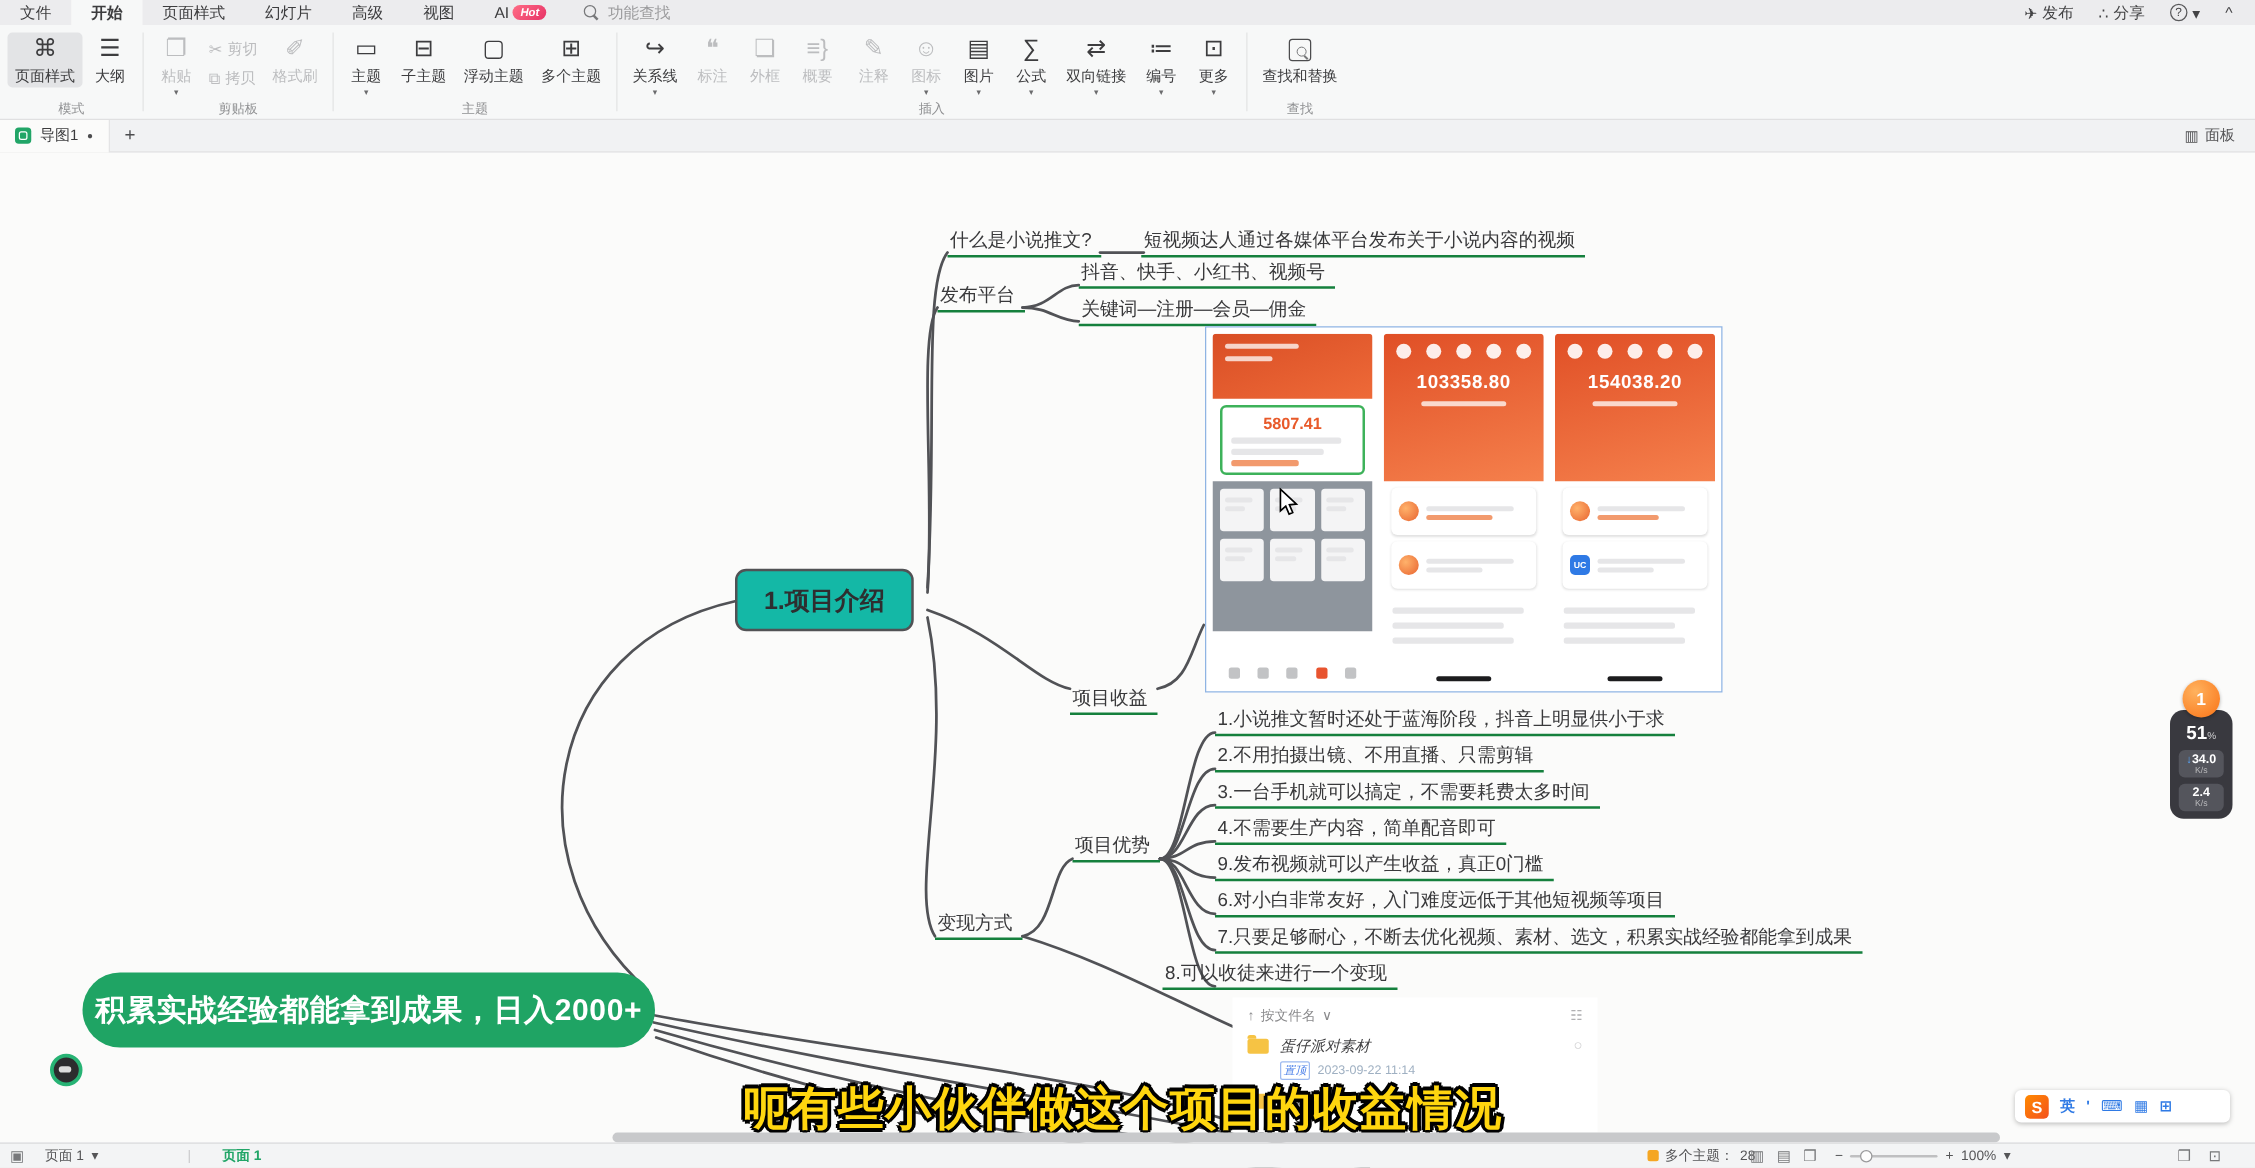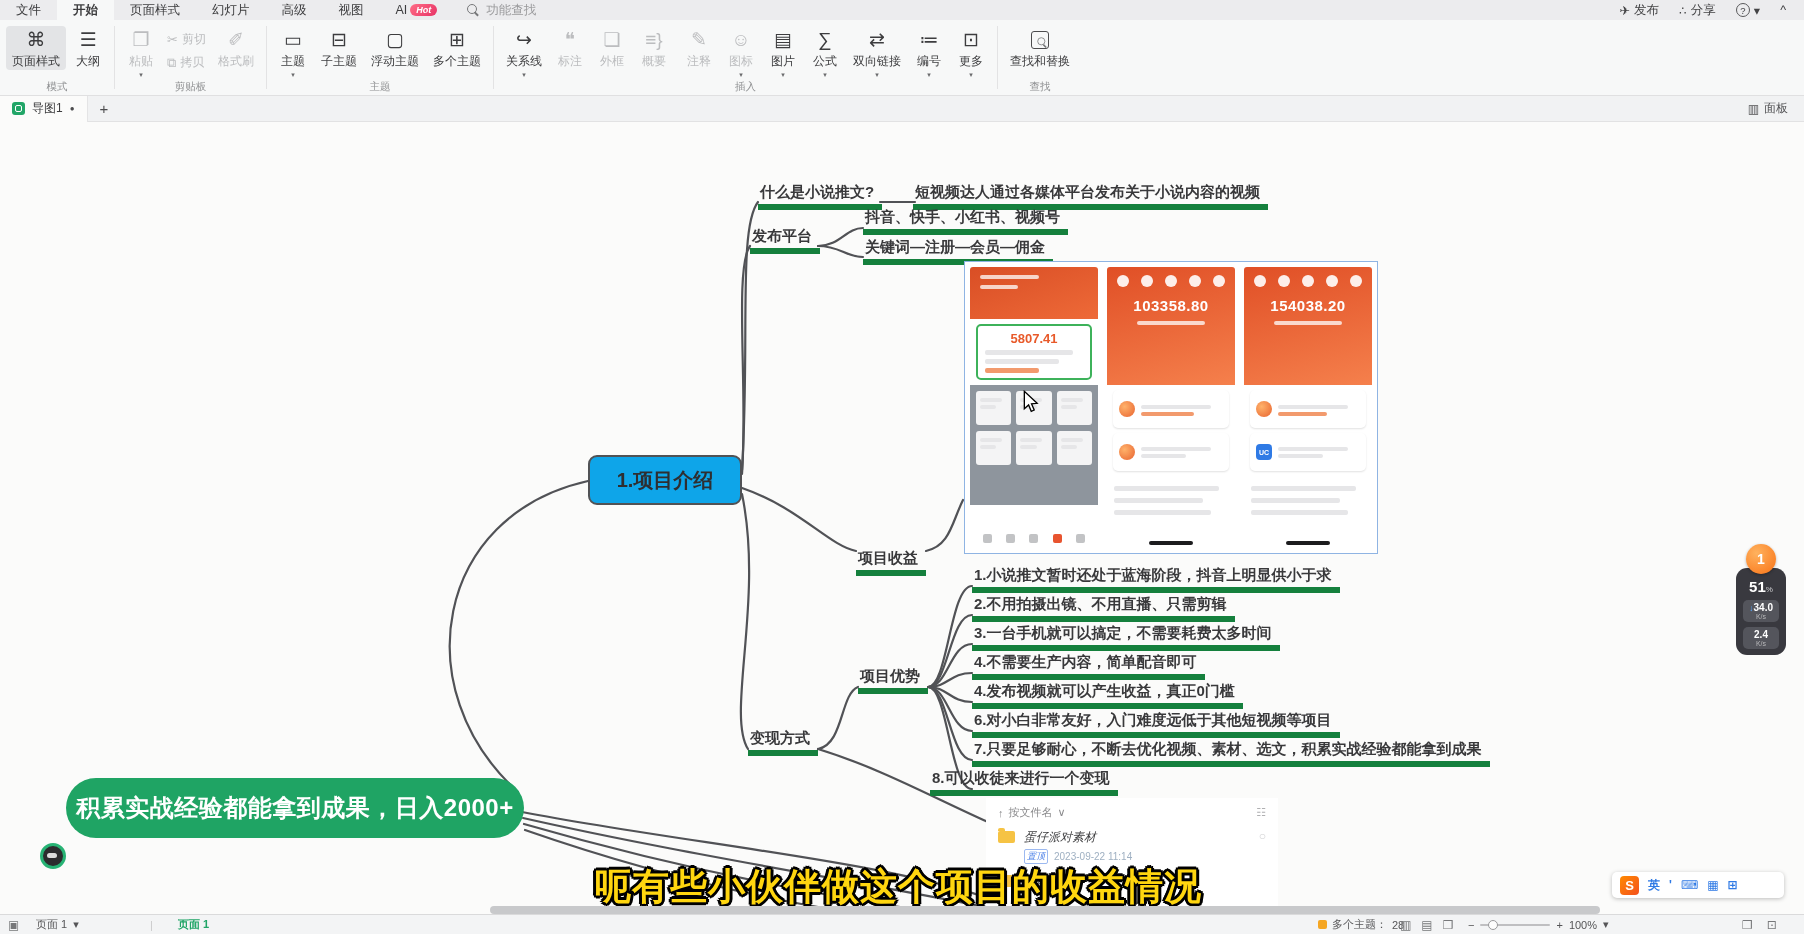--- a/index.html
+++ b/index.html
@@ -48,23 +48,23 @@
          border-right:1px solid #e4e4e5; }
   .tabicon { width:13px; height:13px; background:#21a567; border-radius:3px; position:relative; }
   .tabicon::before { content:""; position:absolute; inset:3px; border:1.5px solid #fff; border-radius:2px; }
   .tabdot { font-size:8px; color:#4c4c4e; }
   .addtab { padding:0 12px; font-size:15px; color:#4c4c4e; }
   .panelbtn { margin-left:auto; display:flex; align-items:center; gap:5px; padding-right:16px; color:#525254; }
 
   
   .canvas { position:absolute; inset:0; z-index:0; }
   svg.links { position:absolute; left:0; top:0; z-index:1; }
-  .mnode { position:absolute; font-size:15px; font-weight:700; color:#39393b; white-space:nowrap;
-           border-bottom:6px solid #15803d; padding:0 8px 2px 2px; z-index:2; }
-  .central { position:absolute; left:588px; top:455px; width:154px; height:50px; background:#0ea5e9;
+  .mnode { position:absolute; font-size:15px; font-weight:400; color:#39393b; white-space:nowrap;
+           border-bottom:2px solid #15803d; padding:0 8px 2px 2px; z-index:2; }
+  .central { position:absolute; left:588px; top:455px; width:143px; height:50px; background:#14b8a6;
              border:2px solid #515255; border-radius:9px; display:flex; align-items:center; justify-content:center;
              font-size:20px; font-weight:bold; color:#2e2e30; z-index:3; }
   .banner { position:absolute; left:66px; top:778px; width:458px; height:60px; background:#1fa464;
             border-radius:30px; display:flex; align-items:center; justify-content:center; color:#fff;
             font-size:24px; font-weight:bold; letter-spacing:.5px; z-index:4; white-space:nowrap; }
   .avatar { position:absolute; left:40px; top:843px; width:26px; height:26px; border-radius:50%;
             background:#2c2c2e; border:3px solid #27b374; z-index:4; }
   .avatar::before { content:""; position:absolute; left:4px; top:7px; width:10px; height:5px; border-radius:3px; background:#dcdcdc; }
 
   .subtitle { position:absolute; left:594px; top:862px; z-index:5; font-size:37px; font-weight:900;
@@ -209,21 +209,21 @@
     <div class="mnode" style="left:863px; top:208px;">抖音、快手、小红书、视频号</div>
     <div class="mnode" style="left:863px; top:238px;">关键词—注册—会员—佣金</div>
     <div class="mnode" style="left:856px; top:549px;">项目收益</div>
     <div class="mnode" style="left:858px; top:667px;">项目优势</div>
     <div class="mnode" style="left:748px; top:729px;">变现方式</div>
 
     <div class="mnode" style="left:972px; top:566px;">1.小说推文暂时还处于蓝海阶段，抖音上明显供小于求</div>
     <div class="mnode" style="left:972px; top:595px;">2.不用拍摄出镜、不用直播、只需剪辑</div>
     <div class="mnode" style="left:972px; top:624px;">3.一台手机就可以搞定，不需要耗费太多时间</div>
     <div class="mnode" style="left:972px; top:653px;">4.不需要生产内容，简单配音即可</div>
-    <div class="mnode" style="left:972px; top:682px;">4.发布视频就可以产生收益，真正0门槛</div>
+    <div class="mnode" style="left:972px; top:682px;">9.发布视频就可以产生收益，真正0门槛</div>
     <div class="mnode" style="left:972px; top:711px;">6.对小白非常友好，入门难度远低于其他短视频等项目</div>
     <div class="mnode" style="left:972px; top:740px;">7.只要足够耐心，不断去优化视频、素材、选文，积累实战经验都能拿到成果</div>
     <div class="mnode" style="left:930px; top:769px;">8.可以收徒来进行一个变现</div>
 
     <div class="banner">积累实战经验都能拿到成果，日入2000+</div>
     <div class="avatar"></div>
 
     <div class="imagebox">
       <div class="phone">
         <div class="p1-top">

